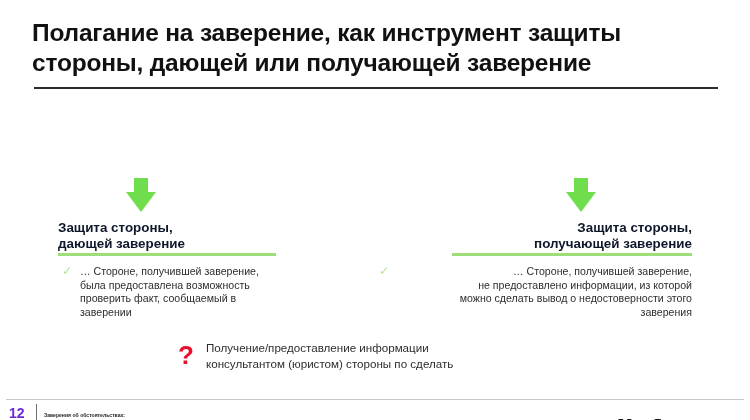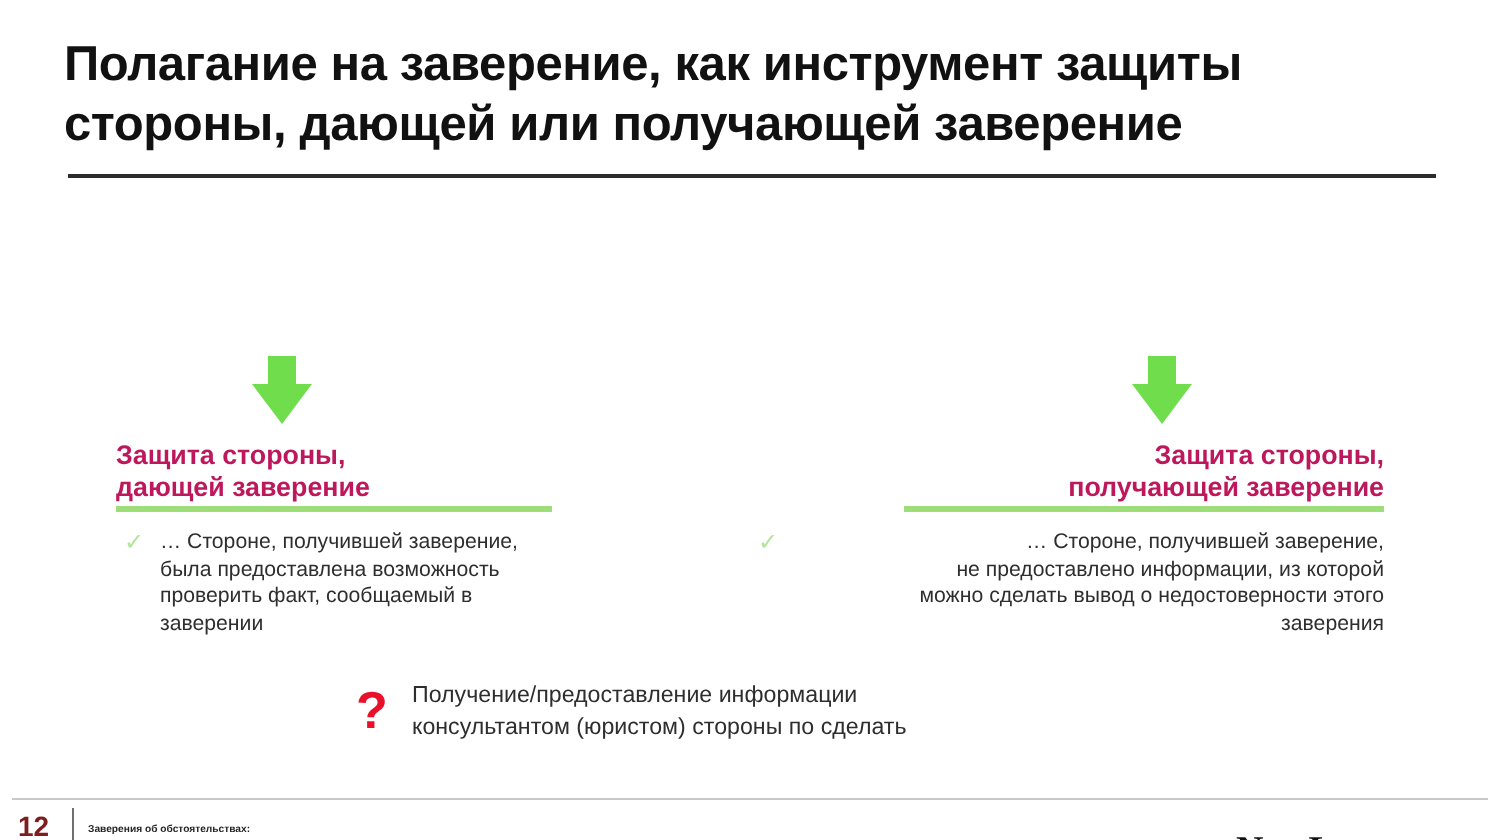--- a/index.html
+++ b/index.html
@@ -124,21 +124,21 @@
 
   
   .col { position: absolute; top: 208px; }
   #col-left  { left: 58px;  width: 300px; text-align: left; }
   #col-right { left: 392px; width: 300px; text-align: right; }
 
   .col-heading {
     font-size: 13.4px;
     font-weight: bold;
     line-height: 16px;
-    color: #be185d;
+    color: #0f172a;
     white-space: pre-line;
   }
   .col-rule {
     margin-top: 1px;
     height: 3px;
     background: #9ede78;
   }
   #col-left  .col-rule { width: 218px; }
   #col-right .col-rule { width: 240px; margin-left: auto; }
 
@@ -201,21 +201,21 @@
     width: 738px;
     height: 1px;
     background: #c9c9c9;
   }
   .page-num {
     position: absolute;
     left: 9px;
     top: 393px;
     font-size: 14px;
     font-weight: bold;
-    color: #7f1d1d;
+    color: #6d28d9;
     line-height: 16px;
   }
   .footer-divider {
     position: absolute;
     left: 36px;
     top: 392px;
     width: 1px;
     height: 20px;
     background: #6f6f6f;
   }

